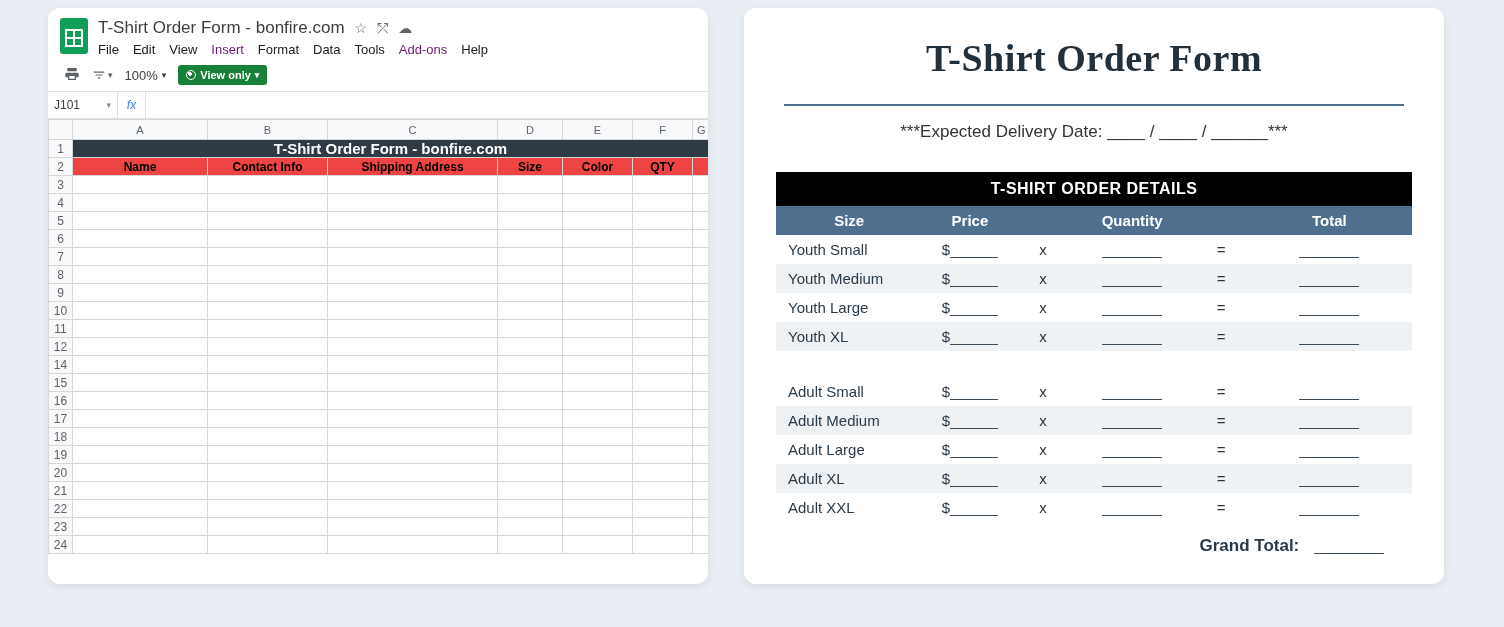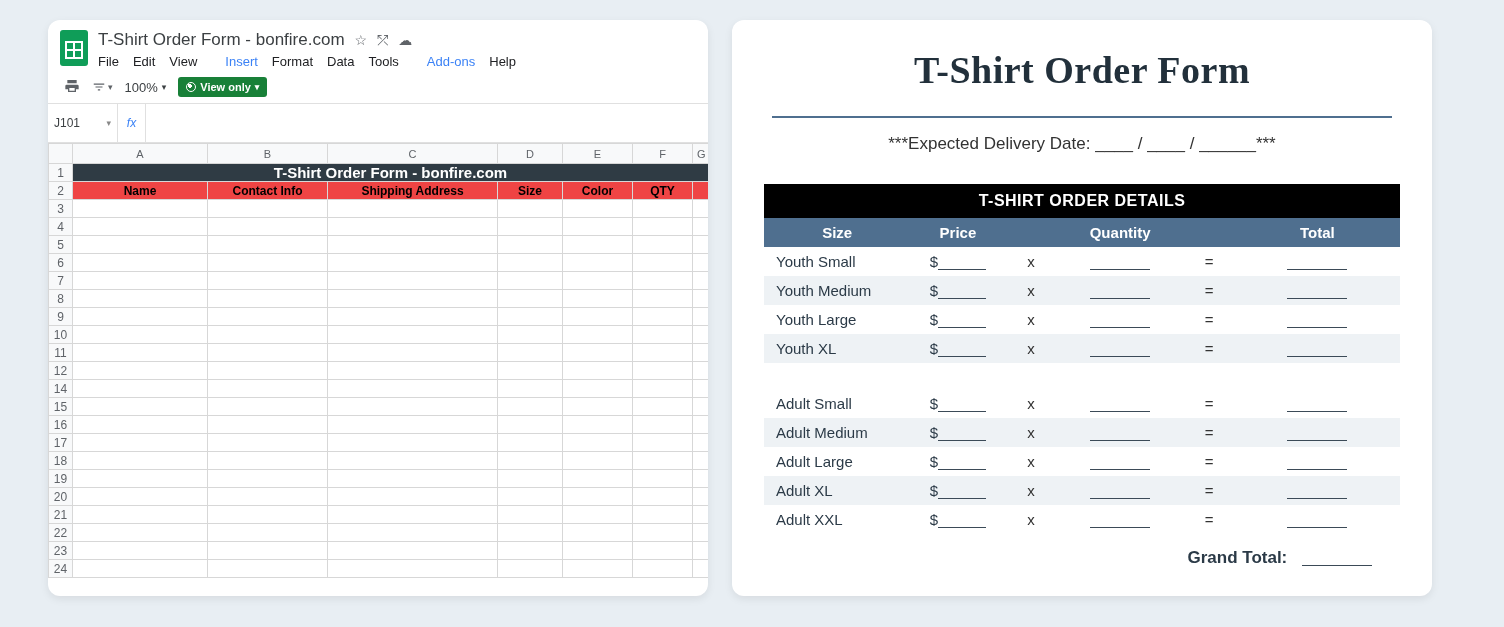--- a/index.html
+++ b/index.html
@@ -6,22 +6,22 @@
   body {
     background: #e8eef3;
     font-family: Arial, Helvetica, sans-serif;
     width: 1504px;
     height: 627px;
     overflow: hidden;
     position: relative;
   }
   .stage {
     display: flex;
-    gap: 24px;
-    padding: 20px 48px;
+    gap: 36px;
+    padding: 8px 48px;
   }
   
   .sheet-card {
     background: #fff;
     border-radius: 12px;
     box-shadow: 0 3px 8px rgba(0,0,0,0.08);
     width: 660px;
     height: 576px;
     overflow: hidden;
     display: flex;
@@ -52,21 +52,21 @@
       linear-gradient(#fff,#fff) 50% 0/2px 100% no-repeat,
       linear-gradient(#fff,#fff) 100% 0/2px 100% no-repeat;
   }
   .sheet-title-area { flex:1; }
   .sheet-title-row { display:flex; align-items:center; gap:10px; }
   .sheet-title { font-size: 17px; color:#3c4043; }
   .title-icons { display:flex; gap:10px; color:#5f6368; }
   .title-icons span { font-size:14px; line-height:1; }
 
   .menu-row { display:flex; gap:14px; padding-top:4px; font-size:13px; color:#202124;}
-  .menu-row .dim { color:#3b82f6;margin-left:14px; }
+  .menu-row .dim { color:#701a75; }
 
   .toolbar {
     display:flex; align-items:center; gap:12px;
     padding: 8px 12px 6px 16px;
     font-size:13px;
     color:#3c4043;
   }
   .toolbar .zoom { display:flex; align-items:center; gap:4px;}
   .view-pill {
     background:#188038; color:#fff;
@@ -77,21 +77,21 @@
   .view-pill::before{
     content:""; width:10px; height:10px; border-radius:50%;
     background: radial-gradient(circle at 35% 35%, #fff 0 2px, transparent 2px), #fff0;
     border:1.5px solid #fff; box-sizing:border-box;
   }
 
   .formula-row{
     display:flex; align-items:center;
     border-top:1px solid #e0e0e0;
     border-bottom:1px solid #e0e0e0;
-    height:40px;
+    height:28px;
     font-size:12px;
   }
   .namebox{
     width:70px; padding:0 6px; color:#3c4043;
     border-right:1px solid #e0e0e0; height:100%;
     display:flex; align-items:center; justify-content:space-between;
   }
   .namebox .dd{ color:#888; font-size:9px;}
   .fx { width:28px; text-align:center; font-style:italic; color:#3b82f6; border-right:1px solid #e0e0e0; height:100%; display:flex;align-items:center;justify-content:center;}
   .fbar-input{ flex:1; height:100%; }

